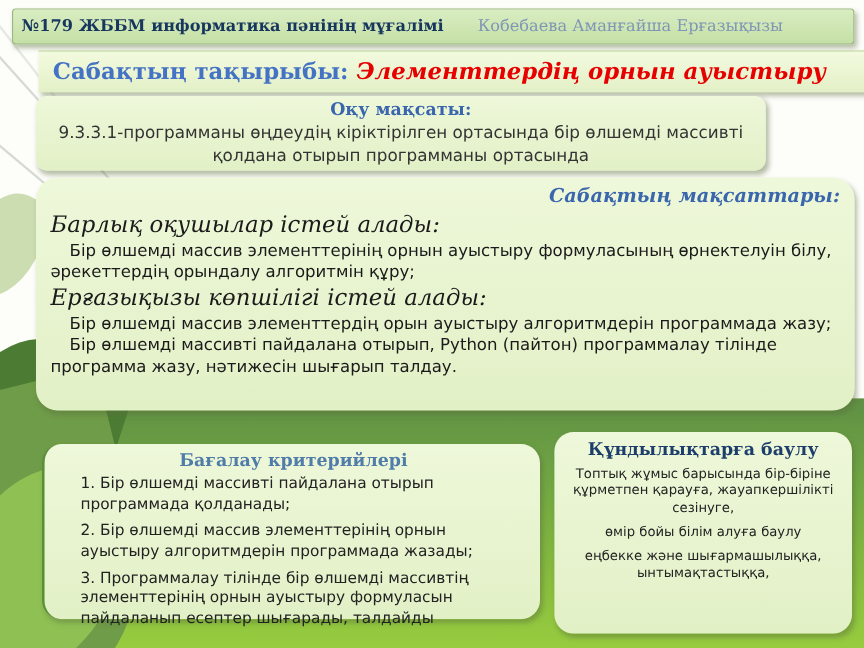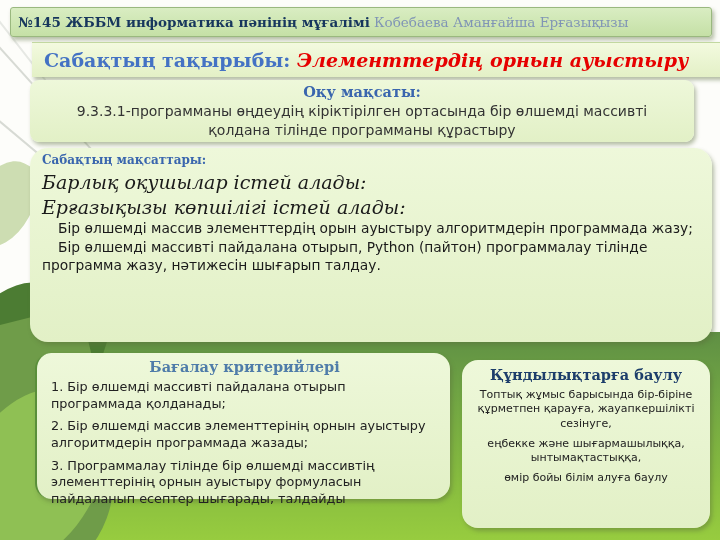--- a/index.html
+++ b/index.html
@@ -34,76 +34,76 @@
   
   .header-bar{
     left:10px;top:7px;width:702px;height:30px;
     background:linear-gradient(180deg,#d9edc2 0%,#c5e0a6 100%);
     border:1px solid #9ab87f;border-radius:3px;
     line-height:28px;padding-left:7px;
     font-family:"DejaVu Serif", serif;font-size:13.5px;
     white-space:nowrap;
   }
   .header-bar .school{font-weight:bold;color:#17365d;}
-  .header-bar .teacher{color:#8095b5;}
+  .header-bar .teacher{color:#8095b5;margin-left:24px;}
   
   .title-strip{
     left:32px;top:42px;width:692px;height:35px;
     background:linear-gradient(180deg,#f3fadf 0%,#e3f0c6 100%);
     border-top:1px solid #c2d8a0;
     line-height:35px;padding-left:12px;
     font-family:"DejaVu Serif", serif;font-size:19px;font-weight:bold;
     white-space:nowrap;
   }
   .title-strip .label{color:#4472c4;}
   .title-strip .topic{color:#e60000;font-style:italic;}
   
   .objective-box{
-    left:30px;top:80px;width:664px;height:62px;
+    left:30px;top:80px;width:608px;height:62px;
     border-radius:9px;
     text-align:center;padding-top:3px;
   }
   .objective-box .obj-heading{
     font-family:"DejaVu Serif", serif;font-weight:bold;
     color:#3a66ae;font-size:14.5px;margin:0;
   }
   .objective-box .obj-text{
     font-size:14px;color:#333;margin:2px 14px 0 14px;line-height:1.35;
   }
   
   .goals-box{
     left:30px;top:148px;width:682px;height:194px;
     border-radius:18px;
     padding:5px 12px 0 12px;
   }
   .goals-heading{
-    text-align:left;font-family:"DejaVu Serif", serif;font-weight:bold;
-    color:#3a66ae;font-size:12px;margin:0 0 3px 0;
+    text-align:right;font-family:"DejaVu Serif", serif;font-weight:bold;
+    color:#3a66ae;font-size:16px;margin:0 0 3px 0;font-style:italic;
   }
   .goal-label{
     font-family:"DejaVu Serif", serif;font-style:italic;
     font-size:19px;color:#1a1a1a;margin:0;line-height:1.3;
   }
   .goal-text{
     font-size:13.8px;color:#1a1a1a;margin:0;line-height:1.32;
     text-indent:16px;
   }
   
   .criteria-box{
-    left:35px;top:353px;width:415px;height:146px;
+    left:35px;top:370px;width:415px;height:146px;
     border-radius:16px;
     padding:5px 12px 0 14px;
     border-left:2px solid #5a8f3a;
   }
   .criteria-heading{
     text-align:center;font-family:"DejaVu Serif", serif;font-weight:bold;
     color:#4f7ca9;font-size:14.5px;margin:0 0 4px 0;
   }
   .criteria-item{
-    font-size:12.8px;color:#222;margin:0 0 6px 0;line-height:1.3;
+    font-size:12.8px;color:#222;margin:0 0 6px 16px;line-height:1.3;
   }
   
   .values-box{
     left:462px;top:360px;width:248px;height:168px;
     border-radius:16px;
     padding:6px 10px 0 10px;
     text-align:center;
   }
   .values-heading{
     font-family:"DejaVu Serif", serif;font-weight:bold;
@@ -121,49 +121,50 @@
   <div class="bg-line l1"></div>
   <div class="bg-line l2"></div>
   <div class="bg-line l3"></div>
   <div class="leaf pale"></div>
   <div class="bg-green"></div>
   <div class="leaf dark"></div>
   <div class="leaf mid"></div>
   <div class="leaf light"></div>
 
   <div class="panel header-bar">
-    <span class="school">№145 ЖББМ информатика пәнінің мұғалімі</span>
+    <span class="school">№179 ЖББМ информатика пәнінің мұғалімі</span>
     <span class="teacher">Кобебаева Аманғайша Ерғазықызы</span>
   </div>
 
   <div class="panel title-strip">
     <span class="label">Сабақтың тақырыбы:</span>
     <span class="topic">Элементтердің орнын ауыстыру</span>
   </div>
 
   <div class="panel objective-box">
     <p class="obj-heading">Оқу мақсаты:</p>
-    <p class="obj-text">9.3.3.1-программаны өңдеудің кіріктірілген ортасында бір өлшемді массивті қолдана тілінде программаны құрастыру</p>
+    <p class="obj-text">9.3.3.1-программаны өңдеудің кіріктірілген ортасында бір өлшемді массивті қолдана отырып программаны ортасында</p>
   </div>
 
   <div class="panel goals-box">
     <p class="goals-heading">Сабақтың мақсаттары:</p>
     <p class="goal-label">Барлық оқушылар істей алады:</p>
+    <p class="goal-text">Бір өлшемді массив элементтерінің орнын ауыстыру формуласының өрнектелуін білу, әрекеттердің орындалу алгоритмін  құру;</p>
     <p class="goal-label">Ерғазықызы көпшілігі істей алады:</p>
     <p class="goal-text">Бір өлшемді массив элементтердің орын ауыстыру алгоритмдерін программада  жазу;</p>
     <p class="goal-text">Бір өлшемді массивті пайдалана отырып, Python (пайтон) программалау тілінде программа жазу, нәтижесін шығарып талдау.</p>
   </div>
 
   <div class="panel criteria-box">
     <p class="criteria-heading">Бағалау критерийлері</p>
     <p class="criteria-item">1. Бір өлшемді массивті пайдалана отырып  программада қолданады;</p>
     <p class="criteria-item">2. Бір өлшемді массив элементтерінің орнын ауыстыру алгоритмдерін программада жазады;</p>
     <p class="criteria-item">3. Программалау тілінде  бір өлшемді массивтің элементтерінің орнын ауыстыру формуласын пайдаланып есептер шығарады,  талдайды</p>
   </div>
 
   <div class="panel values-box">
     <p class="values-heading">Құндылықтарға баулу</p>
     <p class="values-line">Топтық жұмыс барысында бір-біріне құрметпен қарауға, жауапкершілікті сезінуге,</p>
+    <p class="values-line">өмір бойы білім алуға  баулу</p>
     <p class="values-line">еңбекке және шығармашылыққа, ынтымақтастыққа,</p>
-    <p class="values-line">өмір бойы білім алуға  баулу</p>
   </div>
 
 </div>
 
 </body></html>

